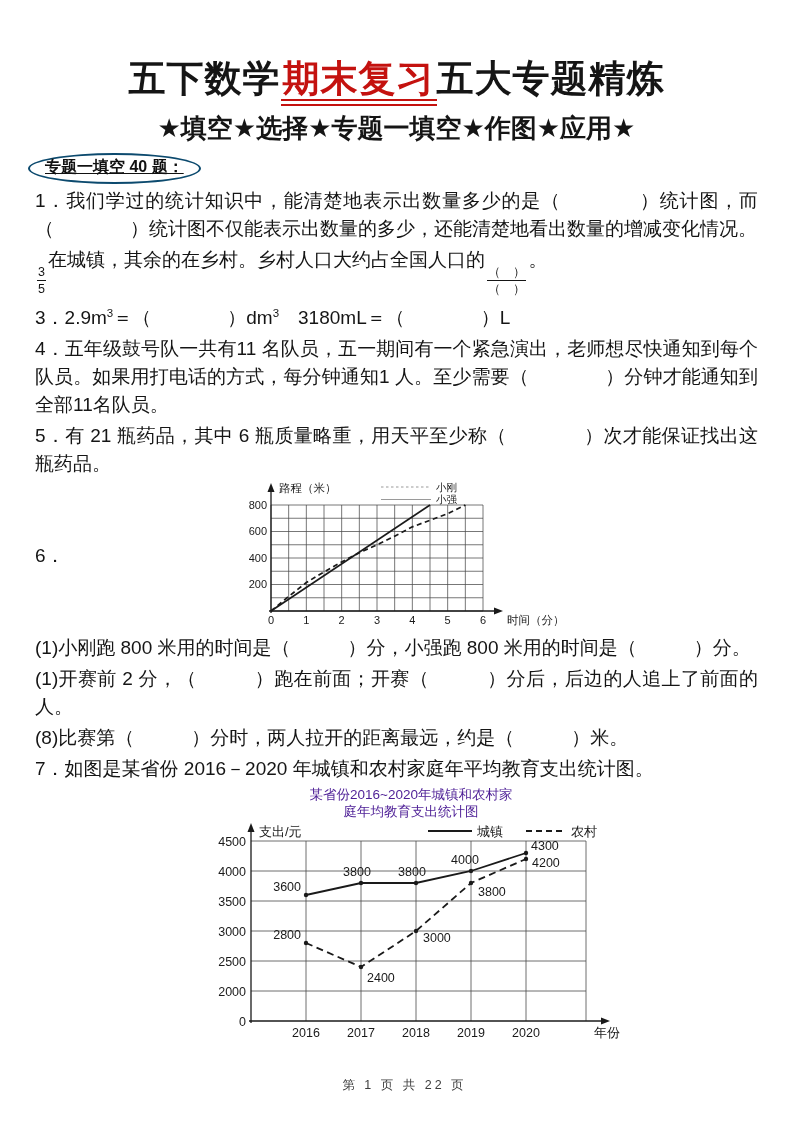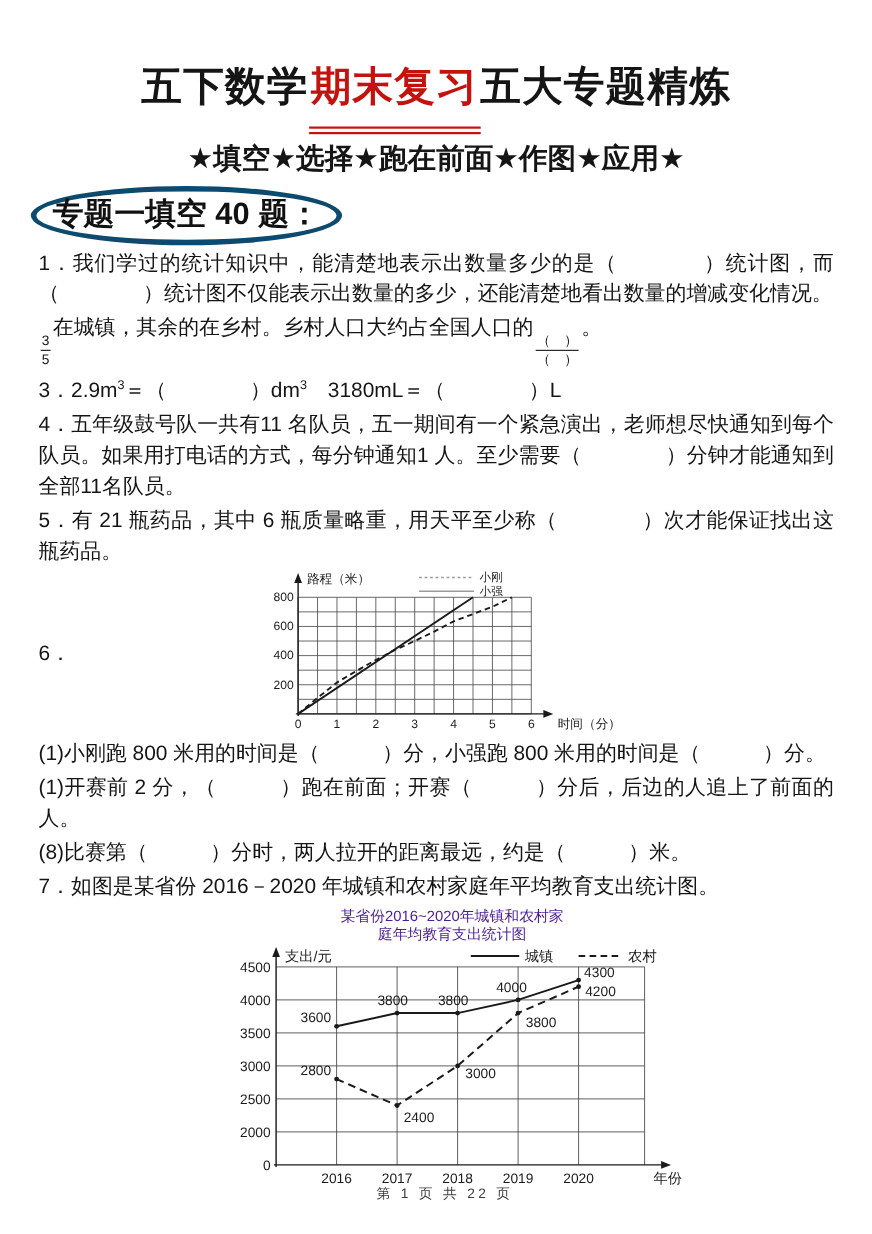--- a/index.html
+++ b/index.html
@@ -1,23 +1,23 @@
 <!DOCTYPE html>
 <html><head>
 <meta charset="utf-8">
 <style>
   html,body{margin:0;padding:0;background:#e8e8e8;}
   .page{position:relative;width:793px;height:1122px;background:#ffffff;margin:0 auto;
         font-family:"Liberation Sans","DejaVu Sans",sans-serif;color:#151515;overflow:hidden;}
   .title{margin:32px 0 0;text-align:center;font-size:37px;font-weight:700;letter-spacing:1px;line-height:1.15;}
-  .title .hl{color:#c4120f;display:inline-block;border-bottom:7px double #c4120f;padding:0 2px 16px;line-height:1.05;margin-top:28px;}
+  .title .hl{color:#c4120f;display:inline-block;border-bottom:7px double #c4120f;padding:0 2px 0;line-height:1.05;margin-top:28px;}
   .subtitle{text-align:center;font-size:26px;font-weight:700;margin-top:5px;}
   .section-line{margin:7px 0 2px 28px;}
-  .oval{display:inline-block;border:5px solid #0c4a6e;border-radius:50%;padding:2px 15px 4px;
-        font-size:28px;font-weight:700;color:#111;}
+  .oval{display:inline-block;border:2px solid #0c4a6e;border-radius:50%;padding:2px 15px 4px;
+        font-size:16px;font-weight:700;color:#111;text-decoration:underline;}
   .q{margin:3px 35px;font-size:19px;line-height:28px;text-align:justify;}
   .q sup{font-size:11.5px;}
   .frac{display:inline-flex;flex-direction:column;align-items:center;vertical-align:-10px;
         line-height:1;font-size:12.5px;margin:0 2px;}
   .frac .num{border-bottom:1.2px solid #151515;padding:0 1px 2px;}
   .frac .den{padding-top:2px;}
   .chart1-row{display:flex;align-items:center;margin:0 35px;}
   .q6-label{font-size:19px;}
   #chart1{margin-left:168px;display:block;}
   .chart2-wrap{width:430px;margin:1px 0 0 196px;text-align:center;}
@@ -27,21 +27,21 @@
           font-size:12.5px;color:#3c3c3c;letter-spacing:3px;}
   svg text{font-family:"Liberation Sans","DejaVu Sans",sans-serif;fill:#1a1a1a;}
 </style>
 </head>
 <body>
 
 <div class="page">
 
   <h1 class="title"><span>五下数学</span><span class="hl">期末复习</span><span>五大专题精炼</span></h1>
 
-  <div class="subtitle">★填空★选择★跑在前面★作图★应用★</div>
+  <div class="subtitle">★填空★选择★专题一填空★作图★应用★</div>
 
   <div class="section-line">
     <span class="oval">专题一填空 40 题：</span>
   </div>
 
   <p class="q">1．我们学过的统计知识中，能清楚地表示出数量多少的是（　　　　）统计图，而（　　　　）统计图不仅能表示出数量的多少，还能清楚地看出数量的增减变化情况。</p>
 
   <p class="q"><span class="frac">
         <span class="num">3</span>
         <span class="den">5</span>

